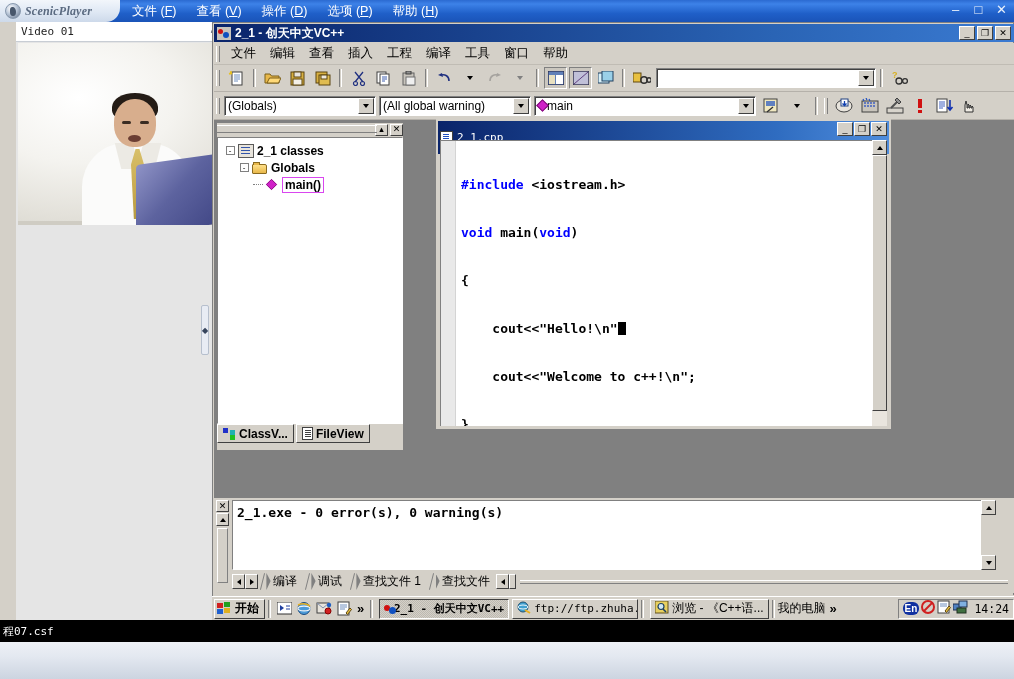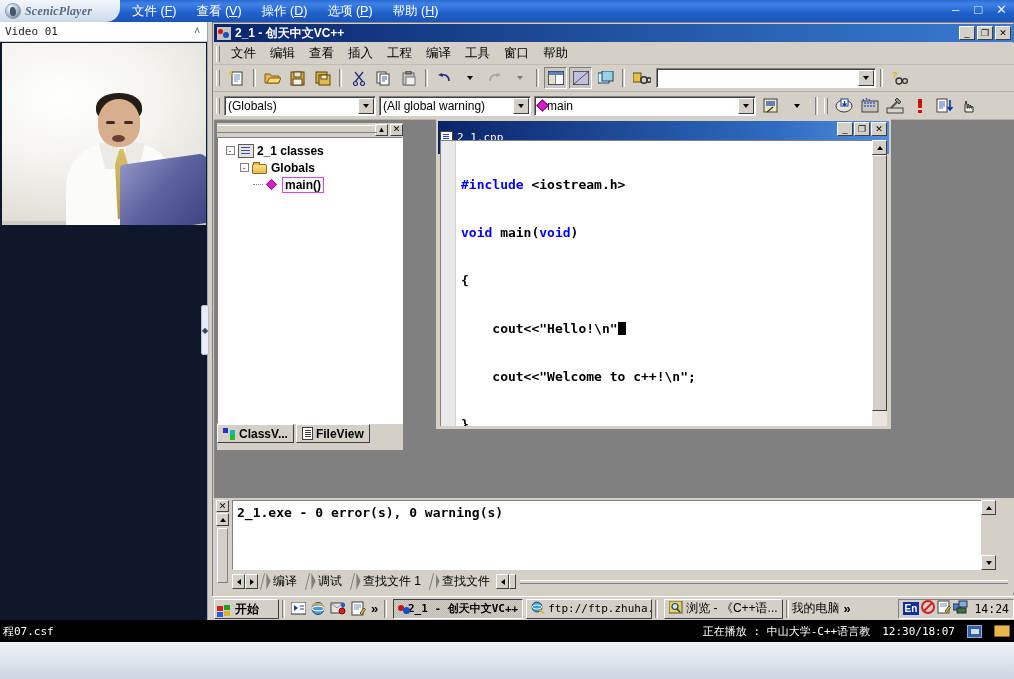--- a/index.html
+++ b/index.html
@@ -48,22 +48,22 @@
   }
   .sp-menu-item u{text-decoration:underline;}
   .sp-winbtns{position:absolute;right:6px;top:3px;display:flex;gap:10px;align-items:center;}
   .sp-winbtn{
     width:13px;height:13px;position:relative;color:#eaf1fb;font-size:13px;
     line-height:13px;text-align:center;cursor:default;
   }
 
   
   .video-panel{
-    position:absolute;left:0;top:22px;width:208px;height:598px;
-    background:#0f172a;border-right:1px solid #9aa6b5;box-sizing:border-box;
+    position:absolute;left:16px;top:22px;width:208px;height:598px;
+    background:#e5e5e5;border-right:1px solid #9aa6b5;box-sizing:border-box;
   }
   .video-head{
     position:absolute;left:0;top:0;width:100%;height:20px;
     background:#ffffff;border-bottom:1px solid #c8cdd4;box-sizing:border-box;
     display:flex;align-items:center;
   }
   .video-head-title{
     font-family:"DejaVu Sans Mono","Liberation Mono",monospace;
     font-size:11px;color:#222;margin-left:5px;
   }
@@ -409,21 +409,21 @@
   .status-cell.grey{color:#808080;}
 
   
   .taskbar{
     position:absolute;left:212px;top:596px;width:802px;height:24px;
     background:#d4d0c8;
     border-top:1px solid #fff;box-sizing:border-box;
     display:flex;align-items:center;
   }
   .startbtn{
-    height:20px;margin-left:2px;padding:0 19px 0 2px;display:flex;align-items:flex-end;gap:3px;
+    height:20px;margin-left:2px;padding:0 5px 0 2px;display:flex;align-items:center;gap:3px;
     border-top:1px solid #fff;border-left:1px solid #fff;
     border-right:1px solid #404040;border-bottom:1px solid #404040;
     box-sizing:border-box;font-size:12px;font-weight:bold;cursor:default;
   }
   .win-flag{width:15px;height:13px;position:relative;}
   .win-flag i{position:absolute;width:6px;height:5px;}
   .win-flag i:nth-child(1){left:0;top:1px;background:#d02020;}
   .win-flag i:nth-child(2){left:7px;top:0;background:#20a020;}
   .win-flag i:nth-child(3){left:0;top:7px;background:#2060d0;}
   .win-flag i:nth-child(4){left:7px;top:6px;background:#e0b020;}
@@ -924,21 +924,21 @@
             <circle cx="6" cy="5.5" r="3" fill="#cfe8f8" stroke="#204060" stroke-width="1.2"></circle>
             <path d="M8 8l3 3" stroke="#204060" stroke-width="1.6"></path>
           </svg>
       </span>
       <span>浏览 - 《C++语...</span>
     </div>
     <div class="tb-sep"></div>
     <span style="font-size:12px;white-space:nowrap;">我的电脑</span>
     <span style="font-size:13px;font-weight:bold;margin:0 4px;">»</span>
     <div class="tray">
-      <span style="background:#1030a0;color:#fff;font-size:10px;font-weight:bold;padding:1px 2px;line-height:11px;">En</span>
+      <span style="background:#1030a0;color:#fff;font-size:10px;font-weight:bold;padding:1px 2px;line-height:11px;border-radius:6px;">En</span>
       <span>
         <svg width="14" height="14" viewBox="0 0 14 14">
             <circle cx="7" cy="7" r="6" fill="none" stroke="#d02020" stroke-width="2"></circle>
             <path d="M3 11L11 3" stroke="#d02020" stroke-width="2"></path>
           </svg>
       </span>
       <span>
         <svg width="14" height="14" viewBox="0 0 14 14">
             <rect x="1" y="1" width="11" height="12" fill="#fff" stroke="#404040"></rect>
             <path d="M3 4h7M3 6h7" stroke="#7090c0"></path>
@@ -951,29 +951,20 @@
             <rect x="6" y="1" width="8" height="6" fill="#80b0e0" stroke="#203050"></rect>
             <rect x="4" y="8" width="9" height="5" fill="#407040" stroke="#203020"></rect>
           </svg>
       </span>
       <span class="tray-clock">14:24</span>
     </div>
   </div>
 
   <div class="player-info">
     <span class="pi-left">程07.csf</span>
-    <span class="pi-right">
-      <span>
-        <span>正在播放 :</span>
-        <span>中山大学-C++语言教</span>
-      </span>
-      <span>12:30/18:07</span>
-      <span class="pi-icon1"></span>
-      <span class="pi-icon2"></span>
-    </span>
   </div>
 
   <div class="player-ctrl">
     
     
     
     
 
     
     

